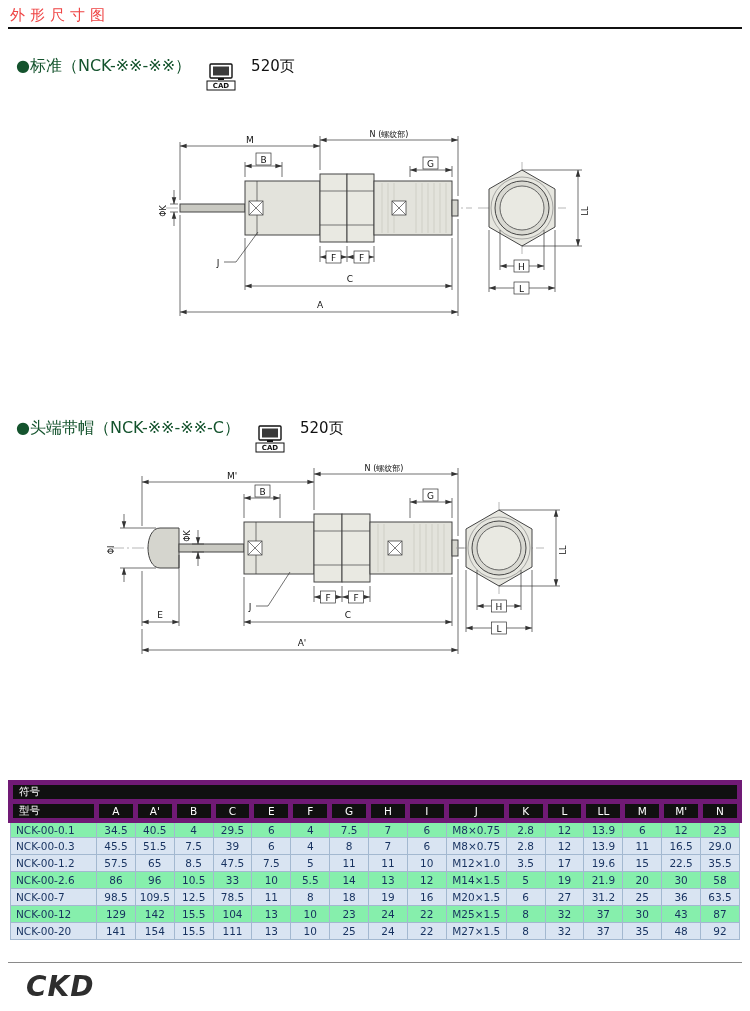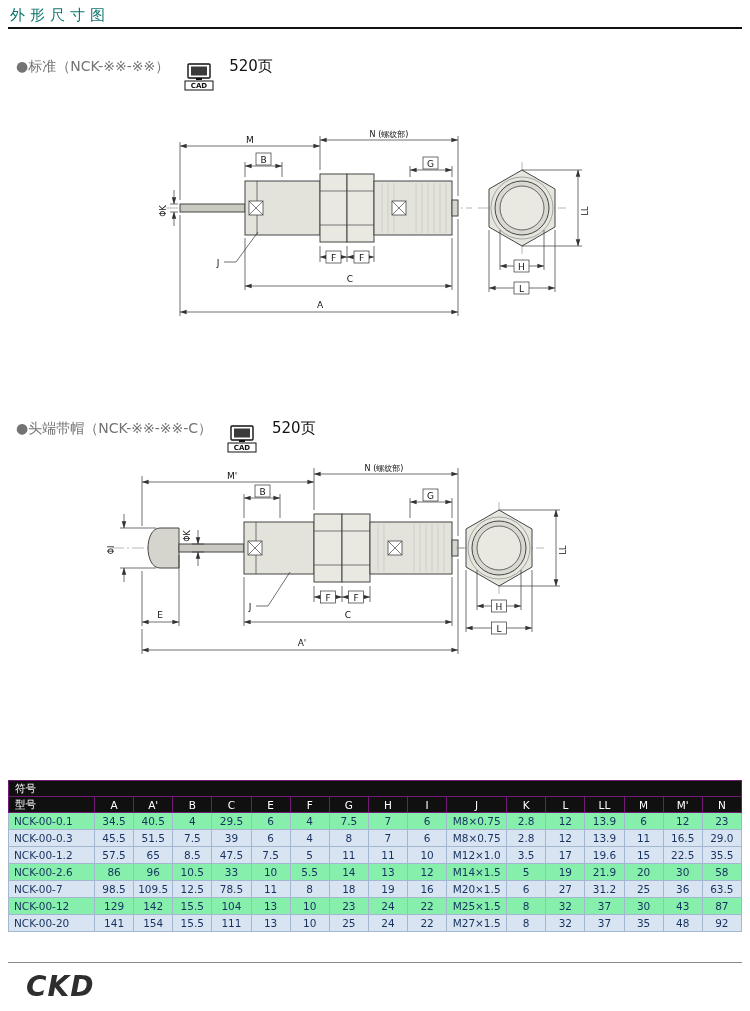--- a/index.html
+++ b/index.html
@@ -1,35 +1,35 @@
 <!DOCTYPE html>
 <html><head>
 <meta charset="utf-8">
 <style>
   * { margin:0; padding:0; box-sizing:border-box; }
   html,body { background:#ffffff; }
   body { font-family:"DejaVu Sans","Liberation Sans",sans-serif; color:#111; }
   .page { position:relative; width:750px; height:1011px; background:#fff; overflow:hidden; }
 
-  .title { position:absolute; top:6px; left:10px; font-size:15px; letter-spacing:5px; color:#0f766e; }
+  .title { position:absolute; top:6px; left:10px; font-size:15px; letter-spacing:5px; color:#ef4444; }
   .rule-top { position:absolute; top:27px; left:8px; width:734px; height:2px; background:#111; }
 
   .section-header { position:absolute; display:flex; align-items:center; gap:14px; }
-  .bullet-label { font-size:14px; color:#737373; }
+  .bullet-label { font-size:16px; color:#14532d; }
   .page-ref { font-size:15px; color:#111; }
   .cad-icon { display:inline-block; line-height:0;margin-top:21px; }
 
   .drawing { position:absolute; }
   svg text { font-family:"DejaVu Sans","Liberation Sans",sans-serif; fill:#111; }
 
   .table-wrap { position:absolute; top:780px; left:8px; width:734px; }
   table.dims { border-collapse:collapse; table-layout:fixed; width:734px; }
   .dims td { border:1px solid #a3b8d0; height:17px; font-size:10.5px; text-align:center;
              vertical-align:middle; color:#16315f; padding:0 1px; overflow:hidden; white-space:nowrap; }
-  .dims tr.hdr td { background:#101010; color:#fff; border:1px solid #701a75; height:16px; }
+  .dims tr.hdr td { background:#101010; color:#fff; border:5px solid #701a75; height:16px; }
   .corner-top { text-align:left !important; padding-left:6px !important; }
   .corner-bottom { text-align:left !important; padding-left:6px !important; }
   .model-cell { text-align:left !important; padding-left:5px !important; }
   tr.row-a { background:#86efac; }
   tr.row-b { background:#d9e4f2; }
 
   .rule-bottom { position:absolute; top:962px; left:8px; width:734px; height:1px; background:#8a8a8a; }
   .logo { position:absolute; top:970px; left:26px; font-size:28px; font-weight:bold;
           letter-spacing:1px; color:#2e2e2e;font-style:italic; }
 </style>

